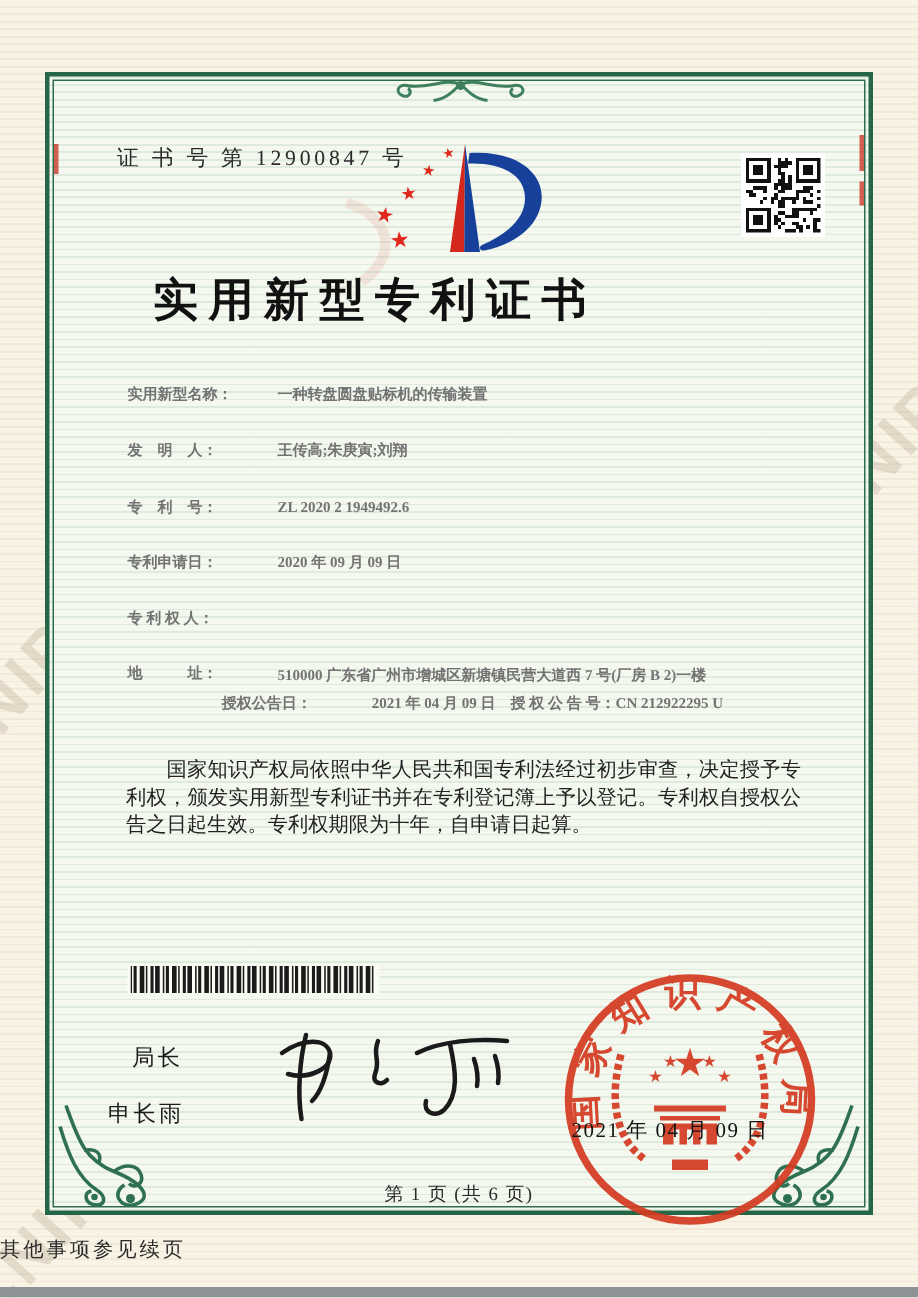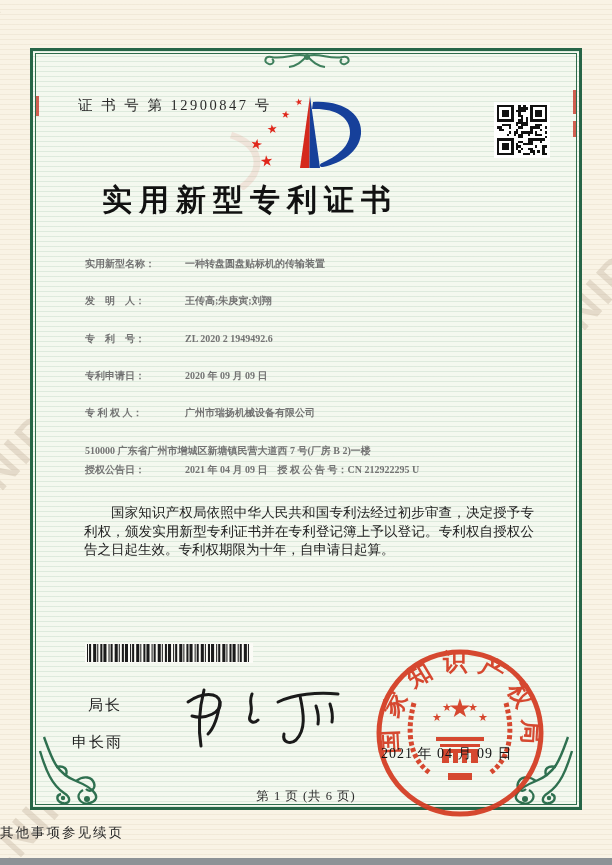--- a/index.html
+++ b/index.html
@@ -248,26 +248,26 @@
   <div class="frow">
       <span class="flabel">专　利　号：</span>
       <span class="fvalue">ZL 2020 2 1949492.6</span>
     </div>
   <div class="frow">
       <span class="flabel">专利申请日：</span>
       <span class="fvalue">2020 年 09 月 09 日</span>
     </div>
   <div class="frow">
       <span class="flabel">专 利 权 人：</span>
-      <span class="fvalue">广州市瑞扬机械设备有限公司</span>
     </div>
   <div class="frow" style="margin-bottom:0;">
+      <span class="flabel">地　　　址：</span>
       <span class="fvalue addr-val" style="line-height:19px;">510000 广东省广州市增城区新塘镇民营大道西 7 号(厂房 B 2)一楼</span>
     </div>
-  <div class="frow pair" style="margin-top:1px;">
+  <div class="frow pair" style="margin-top:1px;justify-content:center;">
     <span class="flabel">授权公告日：</span>
     <span class="fvalue">2021 年 04 月 09 日</span>
     <span class="flabel2">授 权 公 告 号：</span>
     <span class="fvalue">CN 212922295 U</span>
   </div>
 </div>
 
 <div class="paras">
   <p>国家知识产权局依照中华人民共和国专利法经过初步审查，决定授予专利权，颁发实用新型专利证书并在专利登记簿上予以登记。专利权自授权公告之日起生效。专利权期限为十年，自申请日起算。</p>
 </div>

